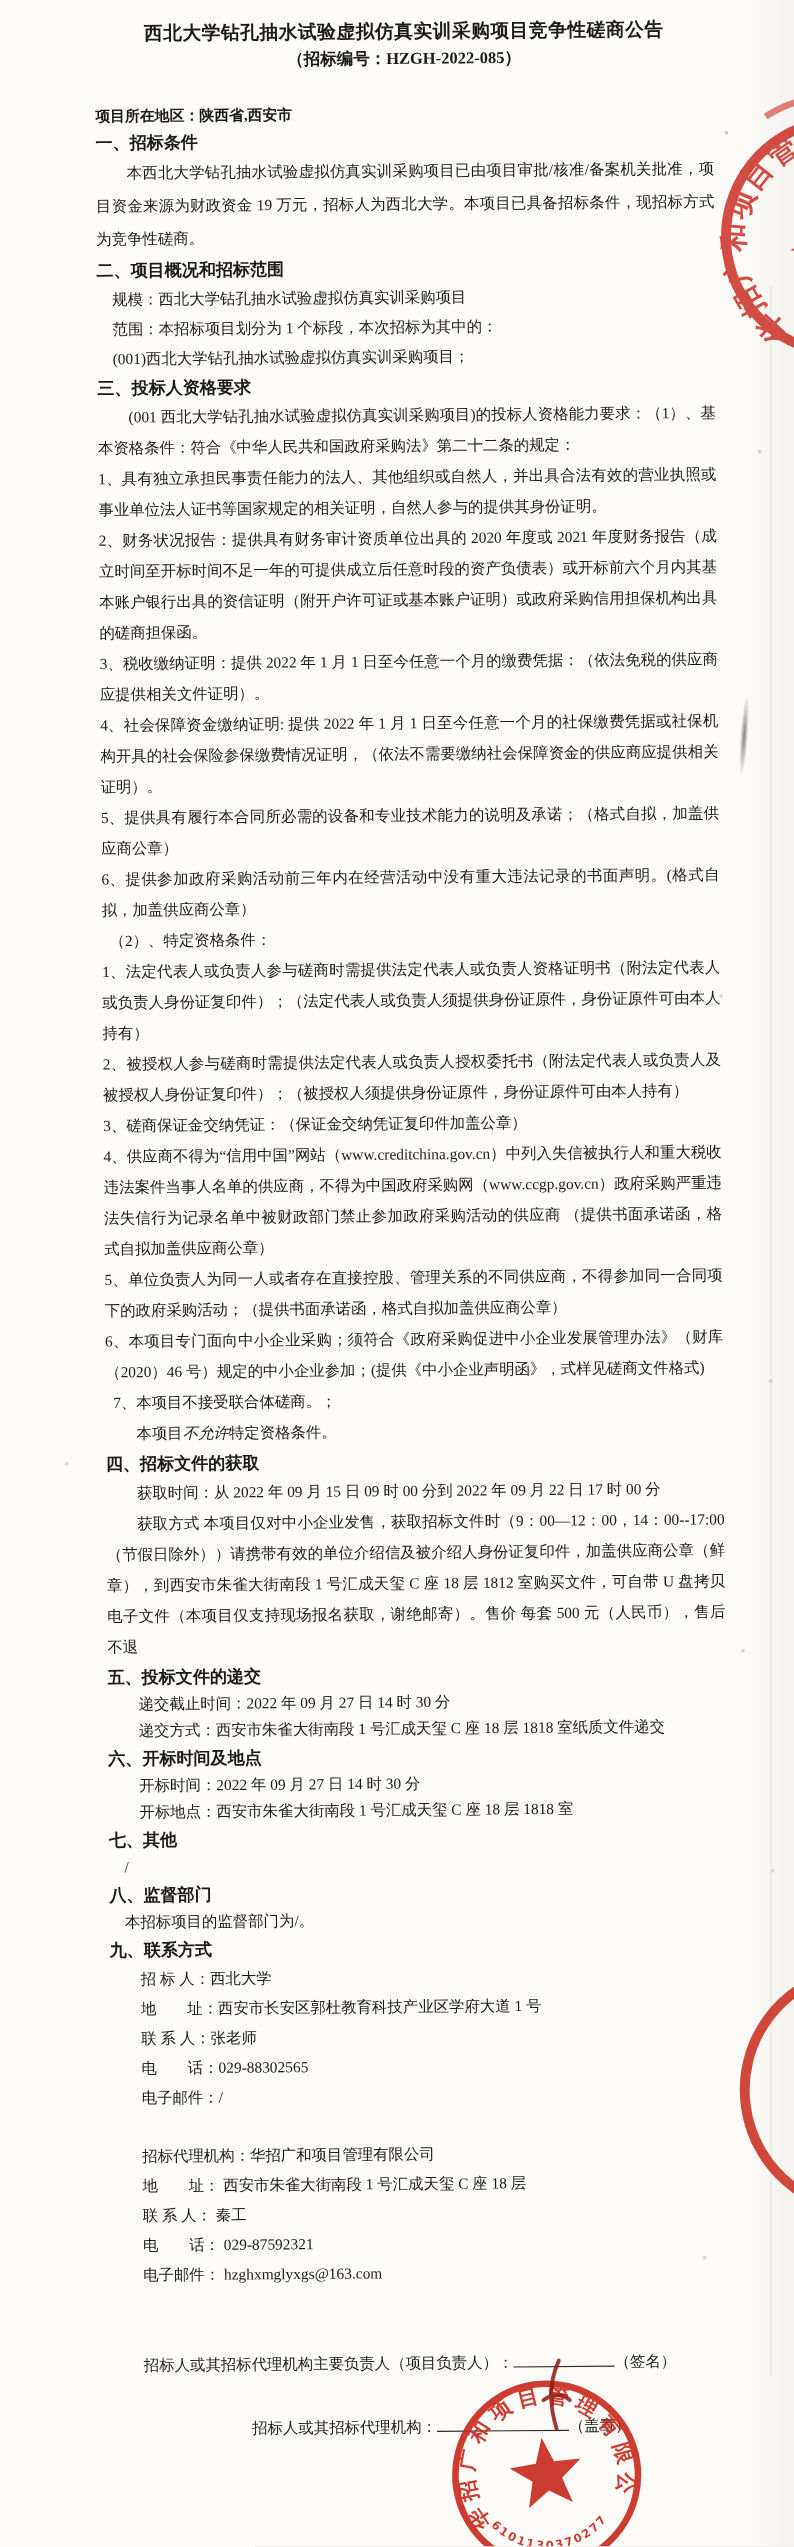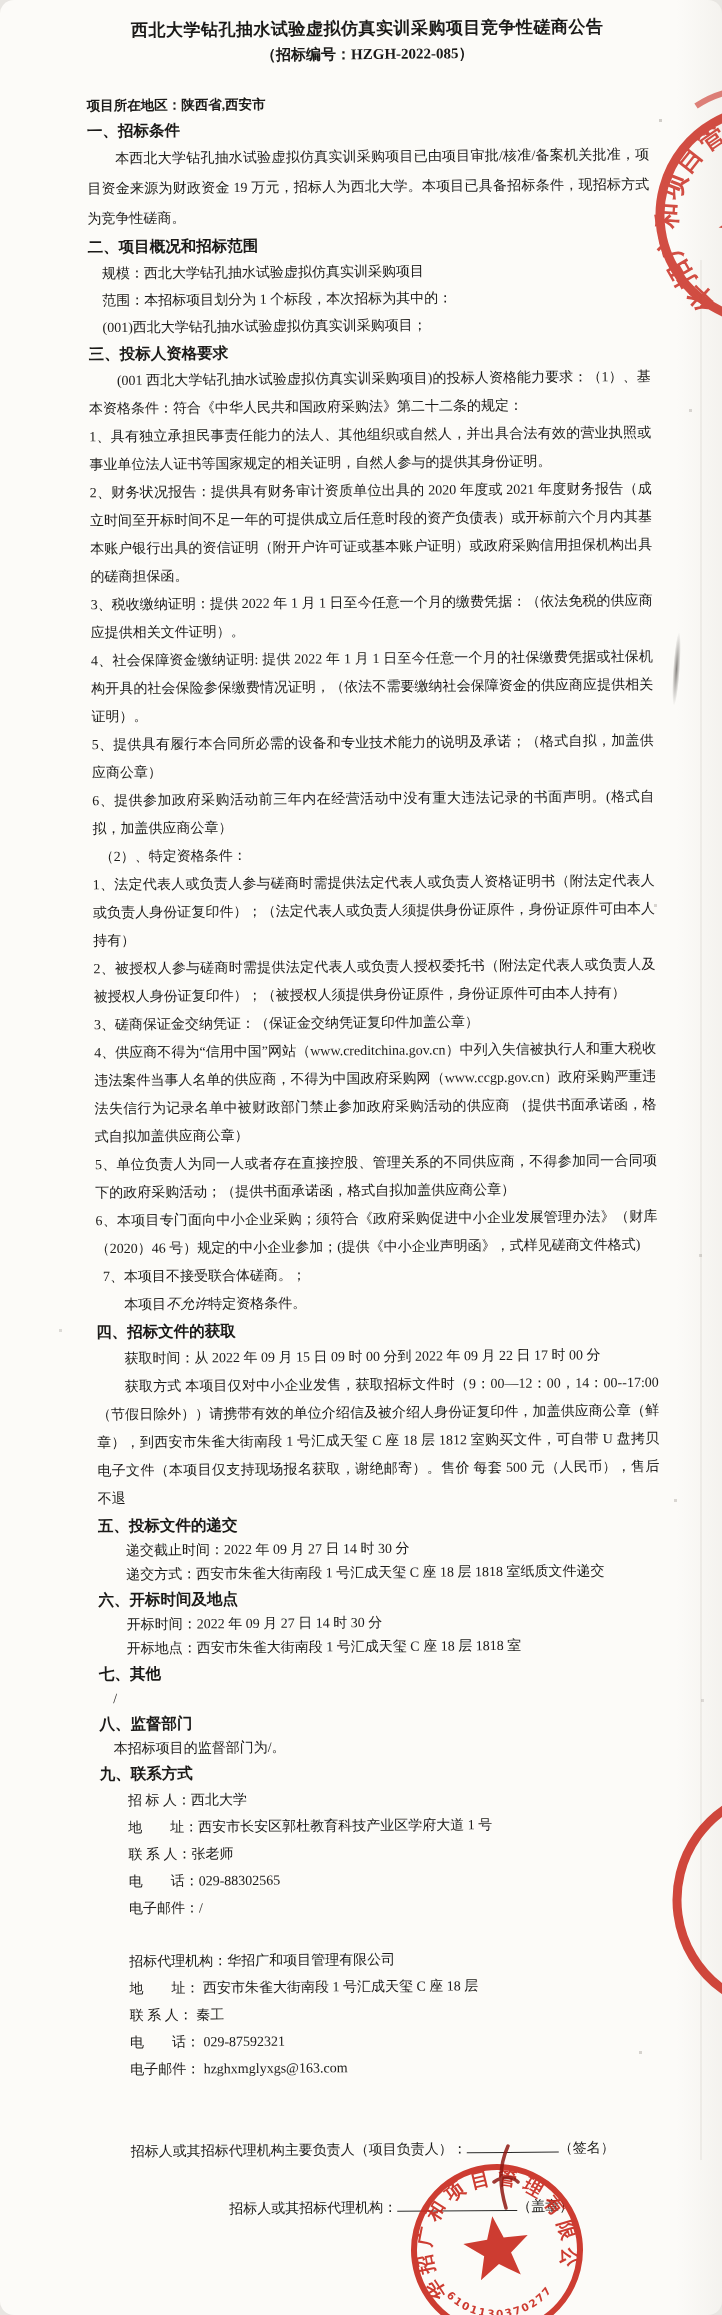--- a/index.html
+++ b/index.html
@@ -1,20 +1,19 @@
 <!DOCTYPE html>
 <html><head>
 <meta charset="utf-8">
 <style>
   html,body{margin:0;padding:0;background:#e8e6e2;}
   .page{
     position:relative;width:722px;height:2315px;margin:0 auto;overflow:hidden;
     background:#fcfbf8;color:#1b1a18;
     font-family:"Liberation Serif","DejaVu Serif",serif;
-    border-radius:14px;
   }
   .content{
     position:absolute;left:86px;top:16px;width:562px;
     transform:rotate(-0.45deg);transform-origin:50% 0;
   }
   .c{text-align:center;}
   h1.title{font-size:17px;line-height:26px;margin:0;font-weight:700;letter-spacing:.5px;text-align:center;}
   .subtitle{font-size:15px;line-height:24px;font-weight:700;margin:0 0 6px;}
   .loc{font-size:13.5px;line-height:24px;font-weight:700;margin:0;}
   h2.sec{font-size:15.5px;line-height:26px;margin:0;font-weight:700;}

